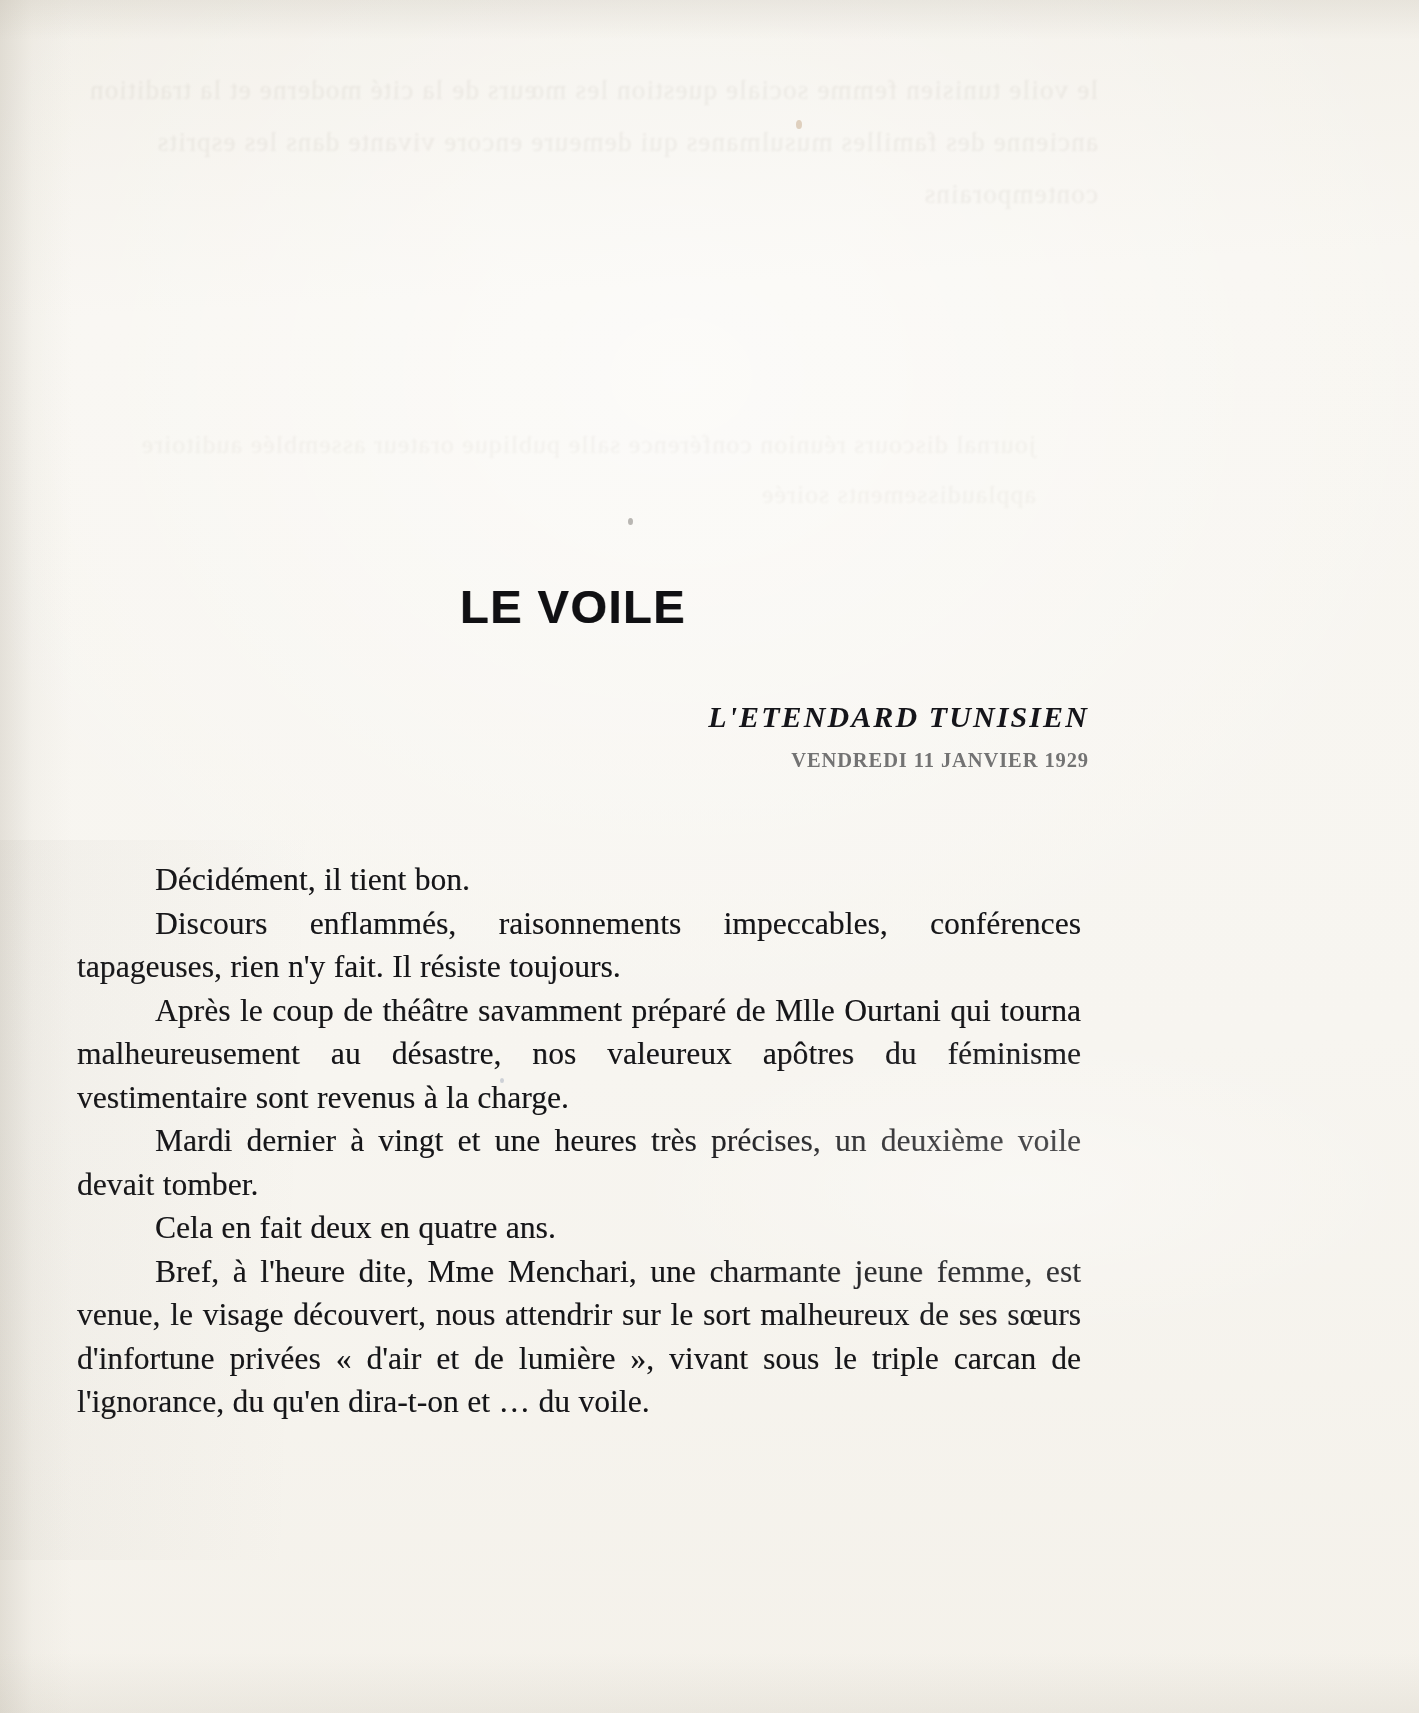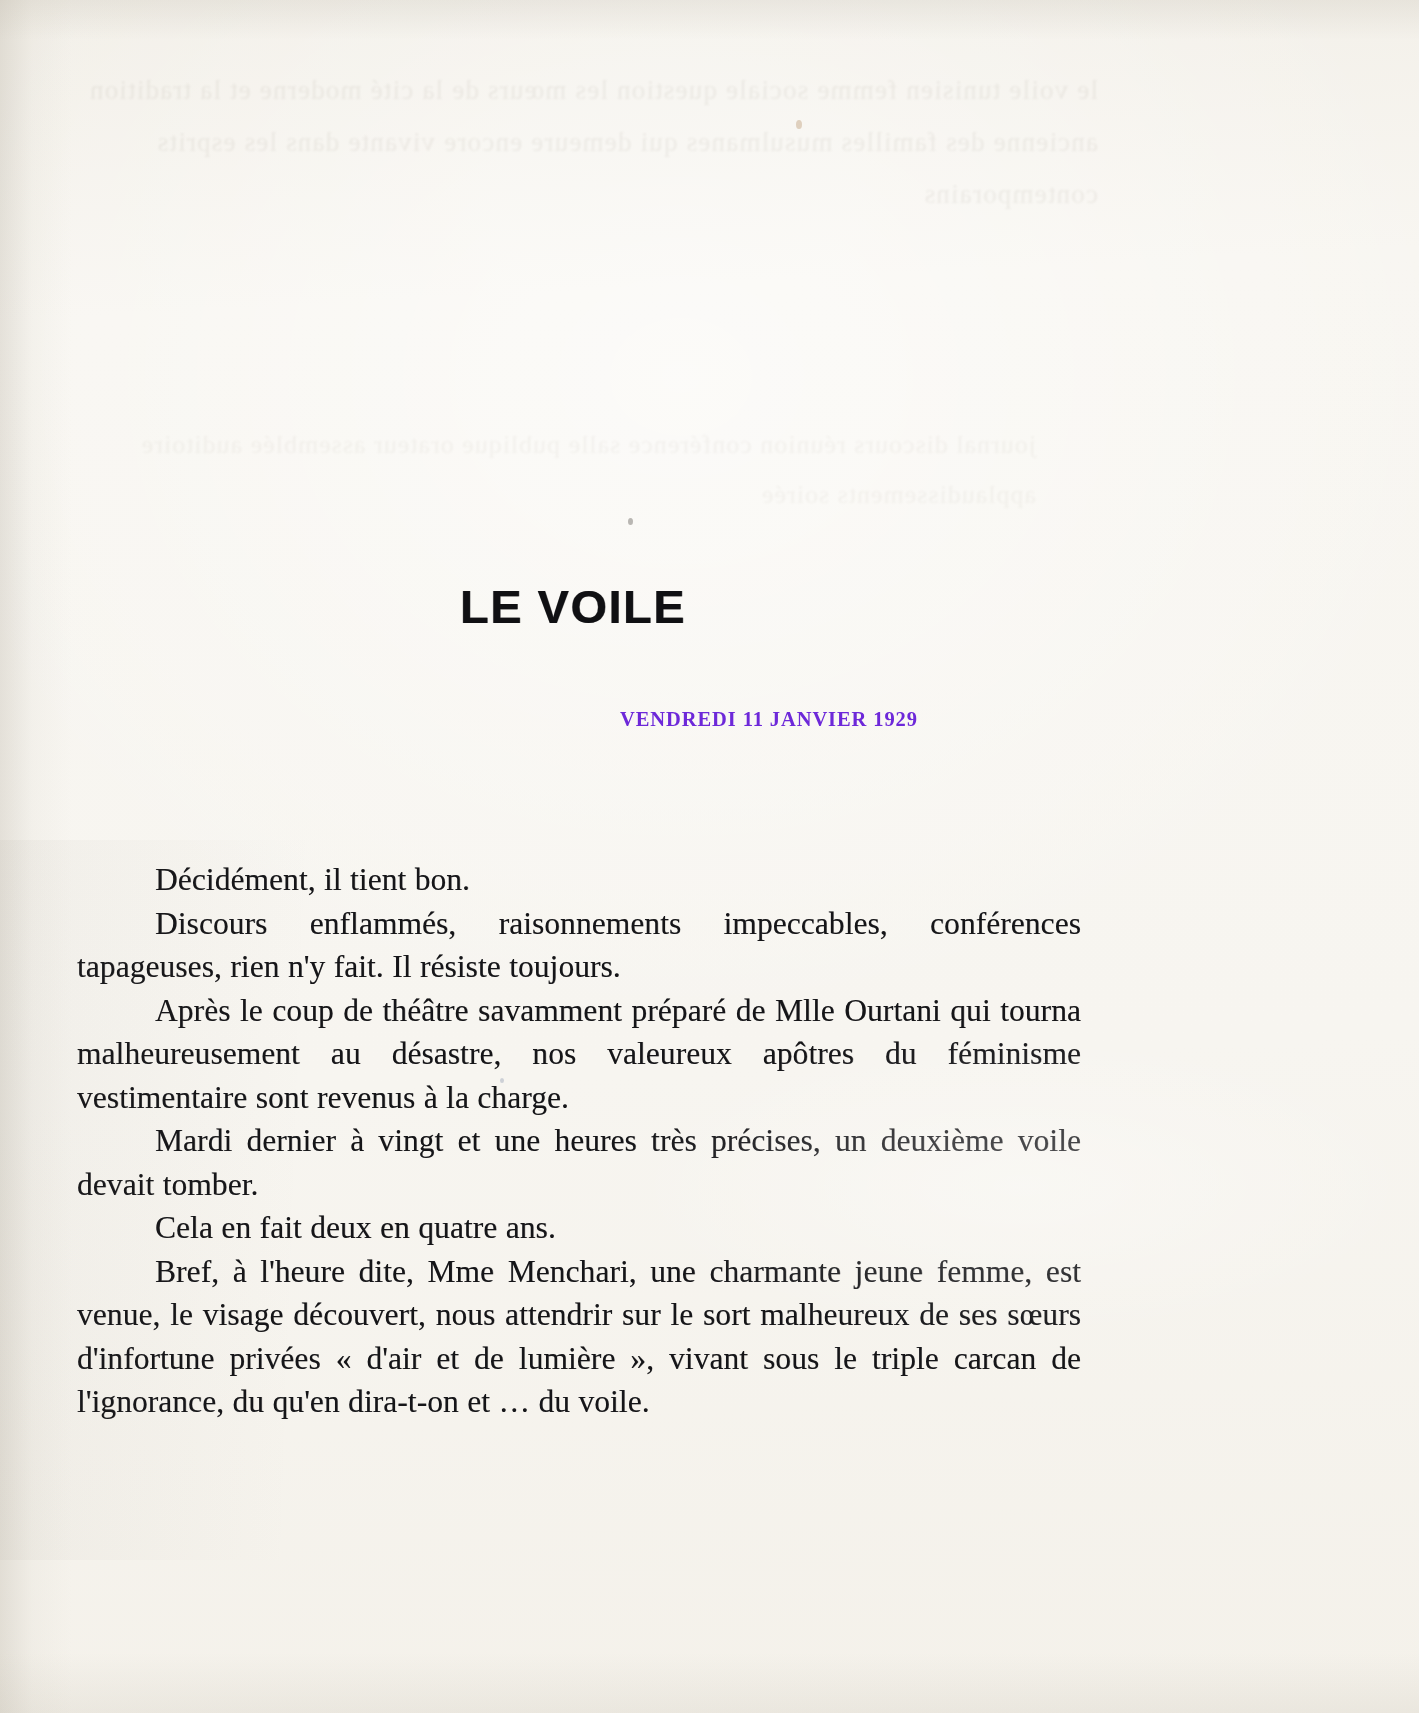--- a/index.html
+++ b/index.html
@@ -128,27 +128,26 @@
     font-style: italic;
     font-weight: bold;
     font-size: 30px;
     letter-spacing: 2.1px;
     color: #15151a;
     display: block;
   }
 
   #source-date {
     display: block;
-    margin-top: 8px;
+    margin-top: 15px;
     font-family: "Liberation Serif", "DejaVu Serif", serif;
     font-weight: bold;
     font-size: 20.5px;
     letter-spacing: 0.9px;
-    color: #6d28d9;
-    text-align: center;
+    color: #737373;
   }
 
   #body {
     position: absolute;
     left: 77px;
     top: 858px;
     width: 1004px;
   }
 
   .para {
@@ -192,20 +191,21 @@
 
   <div class="speck" id="speck-1"></div>
   <div class="speck" id="speck-2"></div>
   <div class="speck" id="speck-3"></div>
 
   <div id="content">
 
     <h1 id="title">LE VOILE</h1>
 
     <div id="source-block">
+      <span id="source-name">L'ETENDARD TUNISIEN</span>
       <span id="source-date">VENDREDI 11 JANVIER 1929</span>
     </div>
 
     <div id="body">
       <p class="para short">Décidément, il tient bon.</p>
       <p class="para">Discours enflammés, raisonnements impeccables, conférences tapageuses, rien n'y fait. Il résiste toujours.</p>
       <p class="para">Après le coup de théâtre savamment préparé de Mlle Ourtani qui tourna malheureusement au désastre, nos valeureux apôtres du féminisme vestimentaire sont revenus à la charge.</p>
       <p class="para">Mardi dernier à vingt et une heures très précises, un deuxième voile devait tomber.</p>
       <p class="para short">Cela en fait deux en quatre ans.</p>
       <p class="para">Bref, à l'heure dite, Mme Menchari, une charmante jeune femme, est venue, le visage découvert, nous attendrir sur le sort malheureux de ses sœurs d'infortune privées « d'air et de lumière », vivant sous le triple carcan de l'ignorance, du qu'en dira-t-on et … du voile.</p>

